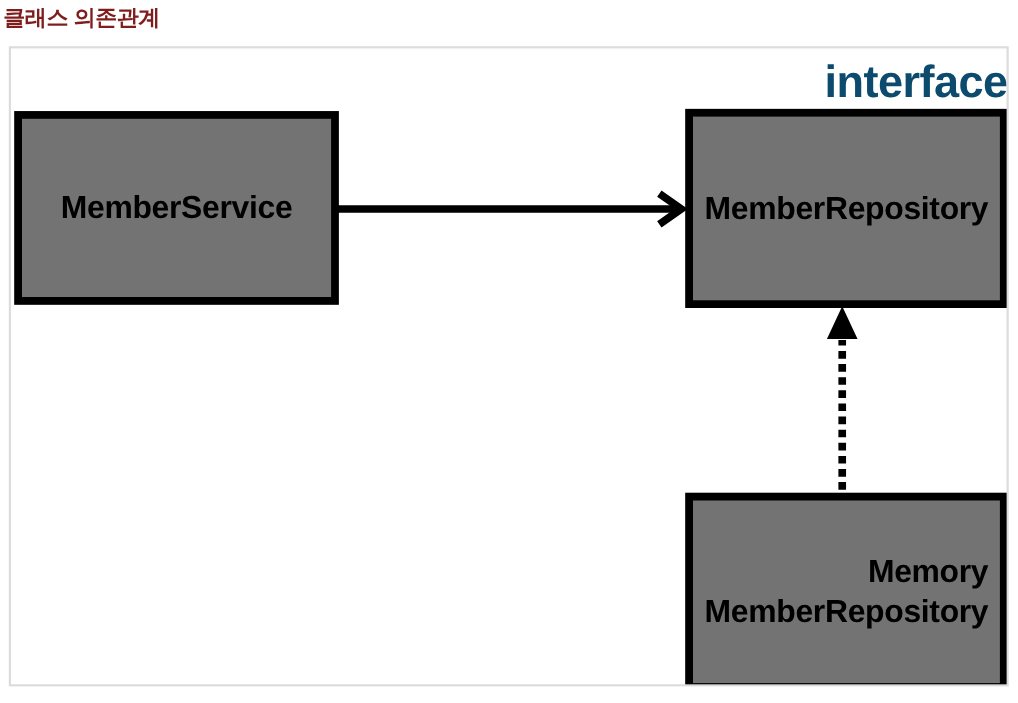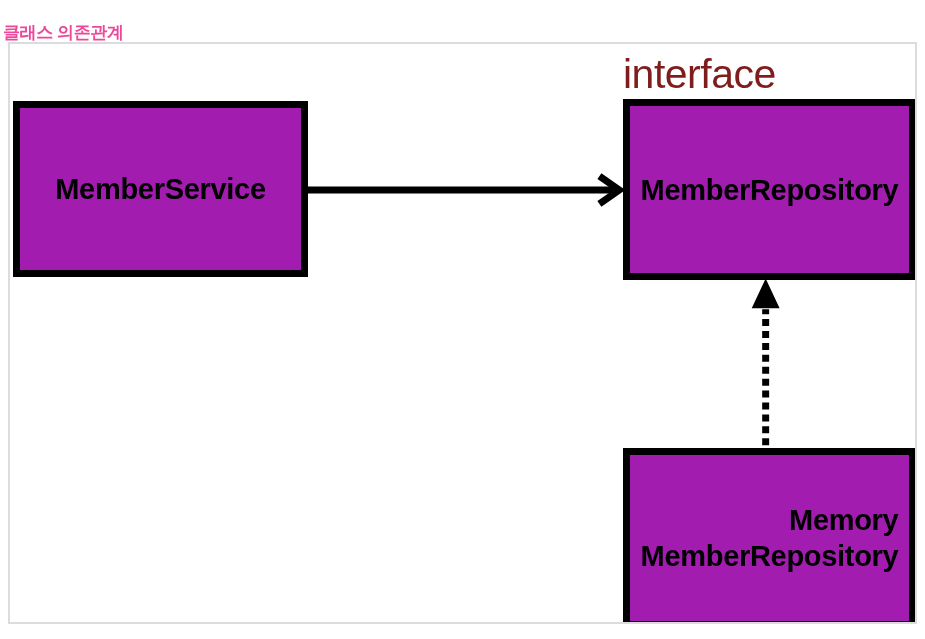--- a/index.html
+++ b/index.html
@@ -13,48 +13,47 @@
     font-family: "Liberation Sans", sans-serif;
     position: relative;
     overflow: hidden;
   }
 
   
   #page-title {
     position: absolute;
     left: 3px;
     top: 8px;
-    font-size: 17px;
+    font-size: 20px;
     font-weight: bold;
-    color: #ec4899;
+    color: #7f1d1d;
     letter-spacing: -0.4px;
     line-height: 18px;
     white-space: nowrap;
-    margin-top: 16px;
   }
 
   
   #diagram-frame {
     position: absolute;
     left: 8px;
     top: 42px;
     width: 909px;
     height: 582px;
     border: 2px solid #dcdcdc;
     box-sizing: border-box;
     background: #ffffff;
     overflow: hidden;
   }
 
   
   .uml-box {
     position: absolute;
     box-sizing: border-box;
     border: 7px solid #000000;
-    background: #a21caf;
+    background: #737373;
     display: flex;
     align-items: center;
     justify-content: center;
     text-align: center;
   }
   .uml-box .box-label {
     font-size: 29px;
     font-weight: bold;
     color: #000000;
     line-height: 36px;
@@ -86,24 +85,24 @@
     height: 180px;
     text-align: right;
   }
 
   
   #interface-caption {
     position: absolute;
     left: 613px;
     top: 6px;
     width: 293px;
-    text-align: left;
+    text-align: right;
     font-size: 41px;
-    font-weight: normal;
-    color: #7f1d1d;
+    font-weight: bold;
+    color: #0c4a6e;
     line-height: 48px;
     letter-spacing: -0.5px;
   }
 
   
   #connectors {
     position: absolute;
     left: 0;
     top: 0;
     width: 100%;

